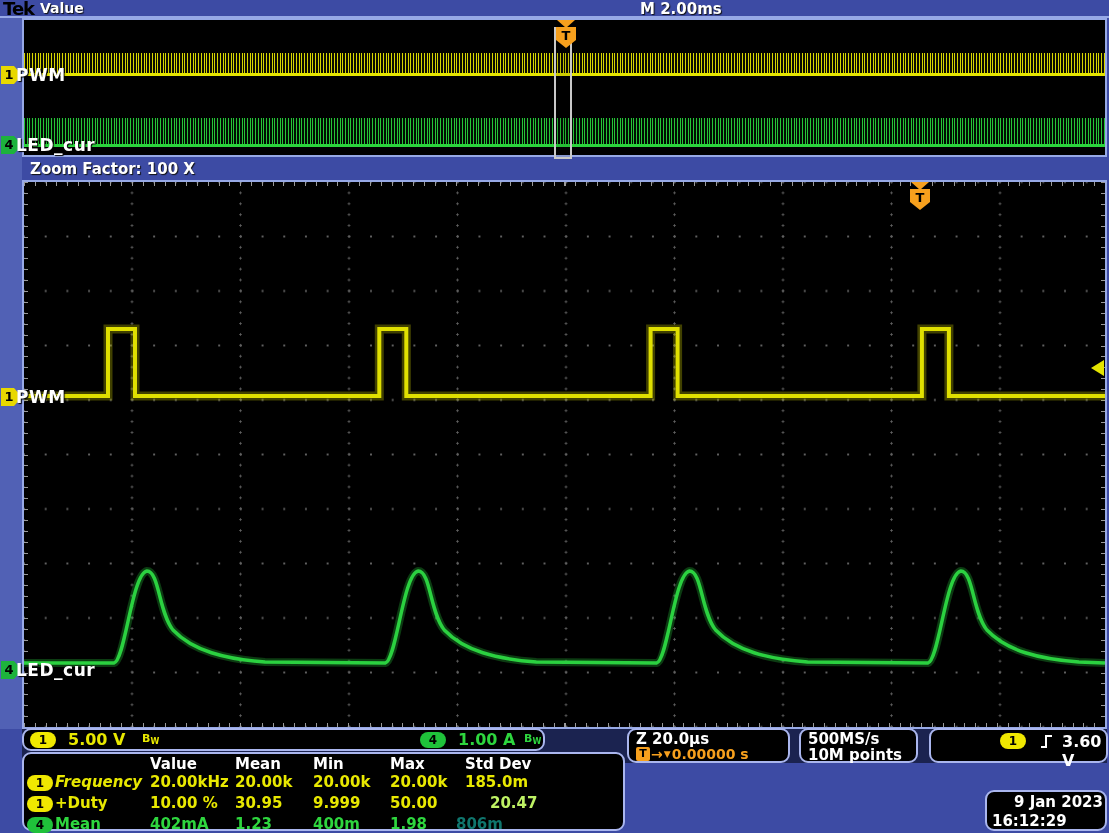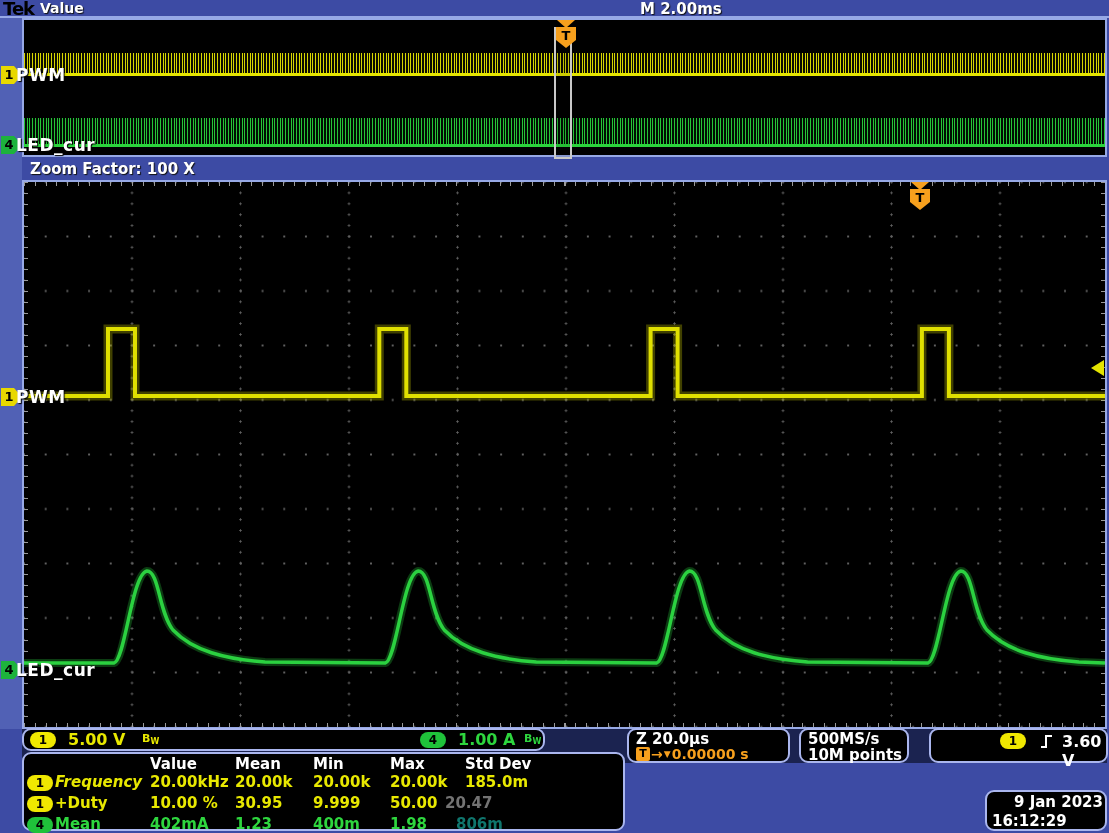--- a/index.html
+++ b/index.html
@@ -60,21 +60,21 @@
   .chmark{left:1px;width:21px;height:18px;color:#000;font-size:13px;line-height:18px;text-align:center;
     clip-path:polygon(0 0,62% 0,100% 50%,62% 100%,0 100%);padding-right:5px;box-sizing:border-box;}
   .chmark.y{background:#e8d800;}
   .chmark.g{background:#1db33c;}
   .chlabel{left:16px;height:18px;line-height:18px;color:#fff;font-size:17px;text-shadow:1px 1px 1px #000;letter-spacing:.5px;}
   
   .bstrip{left:22px;top:729px;width:1085px;height:34px;background:#1b2350;}
   .rbox{background:#000;border:2px solid #aab6ee;border-radius:9px;box-sizing:border-box;}
   .chbox{left:22px;top:728px;width:523px;height:23px;}
   .zbox{left:627px;top:728px;width:163px;height:35px;}
-  .ratebox{left:799px;top:728px;width:110px;height:35px;}
+  .ratebox{left:799px;top:728px;width:119px;height:35px;}
   .trigbox{left:929px;top:728px;width:179px;height:35px;}
   .oval{width:26px;height:16px;border-radius:9px;color:#000;font-size:12px;line-height:16px;text-align:center;}
   .oval.y{background:#f0e800;}
   .oval.g{background:#1fc23a;}
   .ch-scale{font-size:16px;}
   .c-y{color:#e8e800;} .c-g{color:#2ed63e;} .c-w{color:#fff;} .c-o{color:#f7a01d;}
   .bw{font-size:11px;line-height:14px;}
   .bw .sub{font-size:8px;vertical-align:-2px;}
   .zline1{left:7px;top:0px;font-size:15px;}
   .zline2{left:7px;top:16px;font-size:14px;display:flex;align-items:center;gap:1px;}
@@ -202,21 +202,21 @@
         <span class="mval" style="left: 366px; color: rgb(232, 232, 0);">20.00k</span>
         <span class="mval" style="left: 441px; color: rgb(232, 232, 0);">185.0m</span>
       </div>
       <div class="mrow" style="top: 40px;">
         <span class="oval mbadge y">1</span>
         <span class="mlabel" style="color: rgb(232, 232, 0);">+Duty</span>
         <span class="mval" style="left: 126px; color: rgb(232, 232, 0);">10.00 %</span>
         <span class="mval" style="left: 211px; color: rgb(232, 232, 0);">30.95</span>
         <span class="mval" style="left: 289px; color: rgb(232, 232, 0);">9.999</span>
         <span class="mval" style="left: 366px; color: rgb(232, 232, 0);">50.00</span>
-        <span class="mval" style="left: 421px; color: #737373;">20.47</span>
+        <span class="mval" style="left: 466px; color: #bef264;">20.47</span>
       </div>
       <div class="mrow" style="top: 61px;">
         <span class="oval mbadge g">4</span>
         <span class="mlabel" style="color: rgb(46, 214, 62);">Mean</span>
         <span class="mval" style="left: 126px; color: rgb(46, 214, 62);">402mA</span>
         <span class="mval" style="left: 211px; color: rgb(46, 214, 62);">1.23</span>
         <span class="mval" style="left: 289px; color: rgb(46, 214, 62);">400m</span>
         <span class="mval" style="left: 366px; color: rgb(46, 214, 62);">1.98</span>
         <span class="mval" style="left: 432px; color: #0f766e;">806m</span>
       </div>

